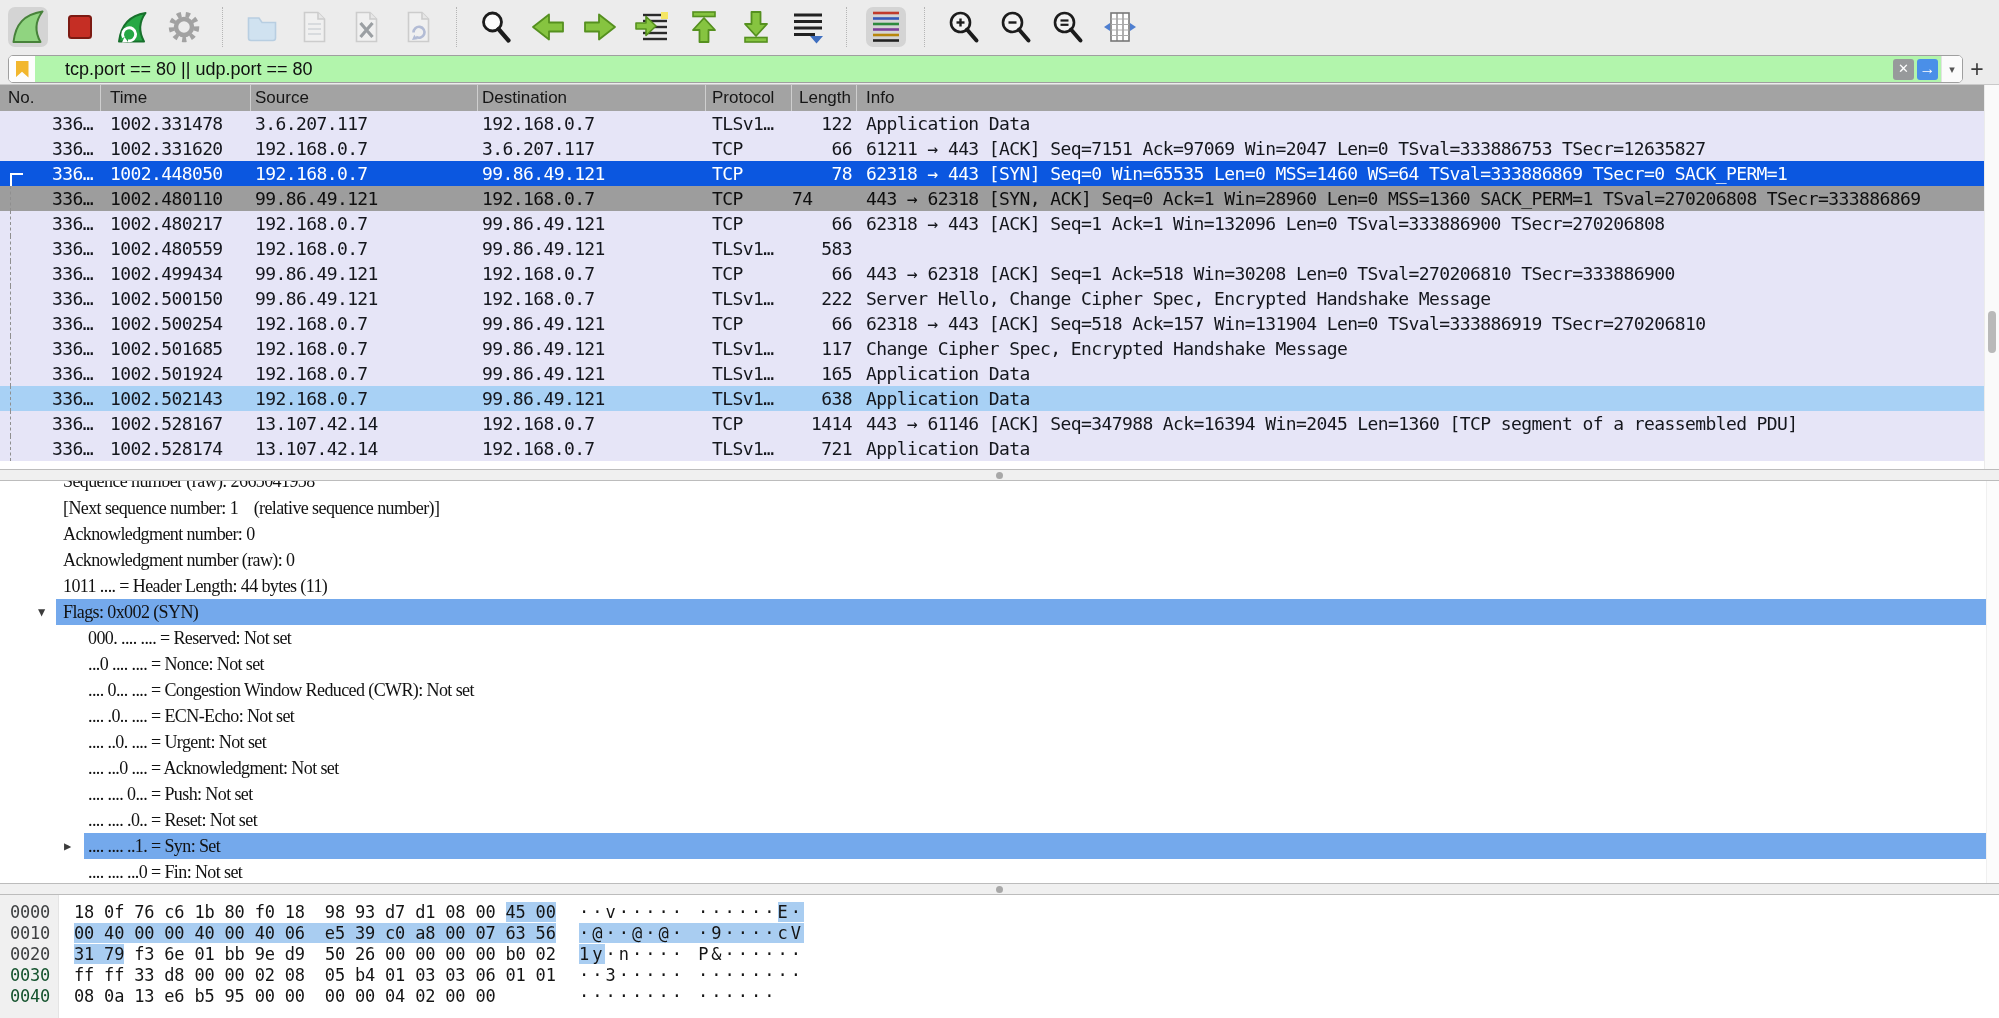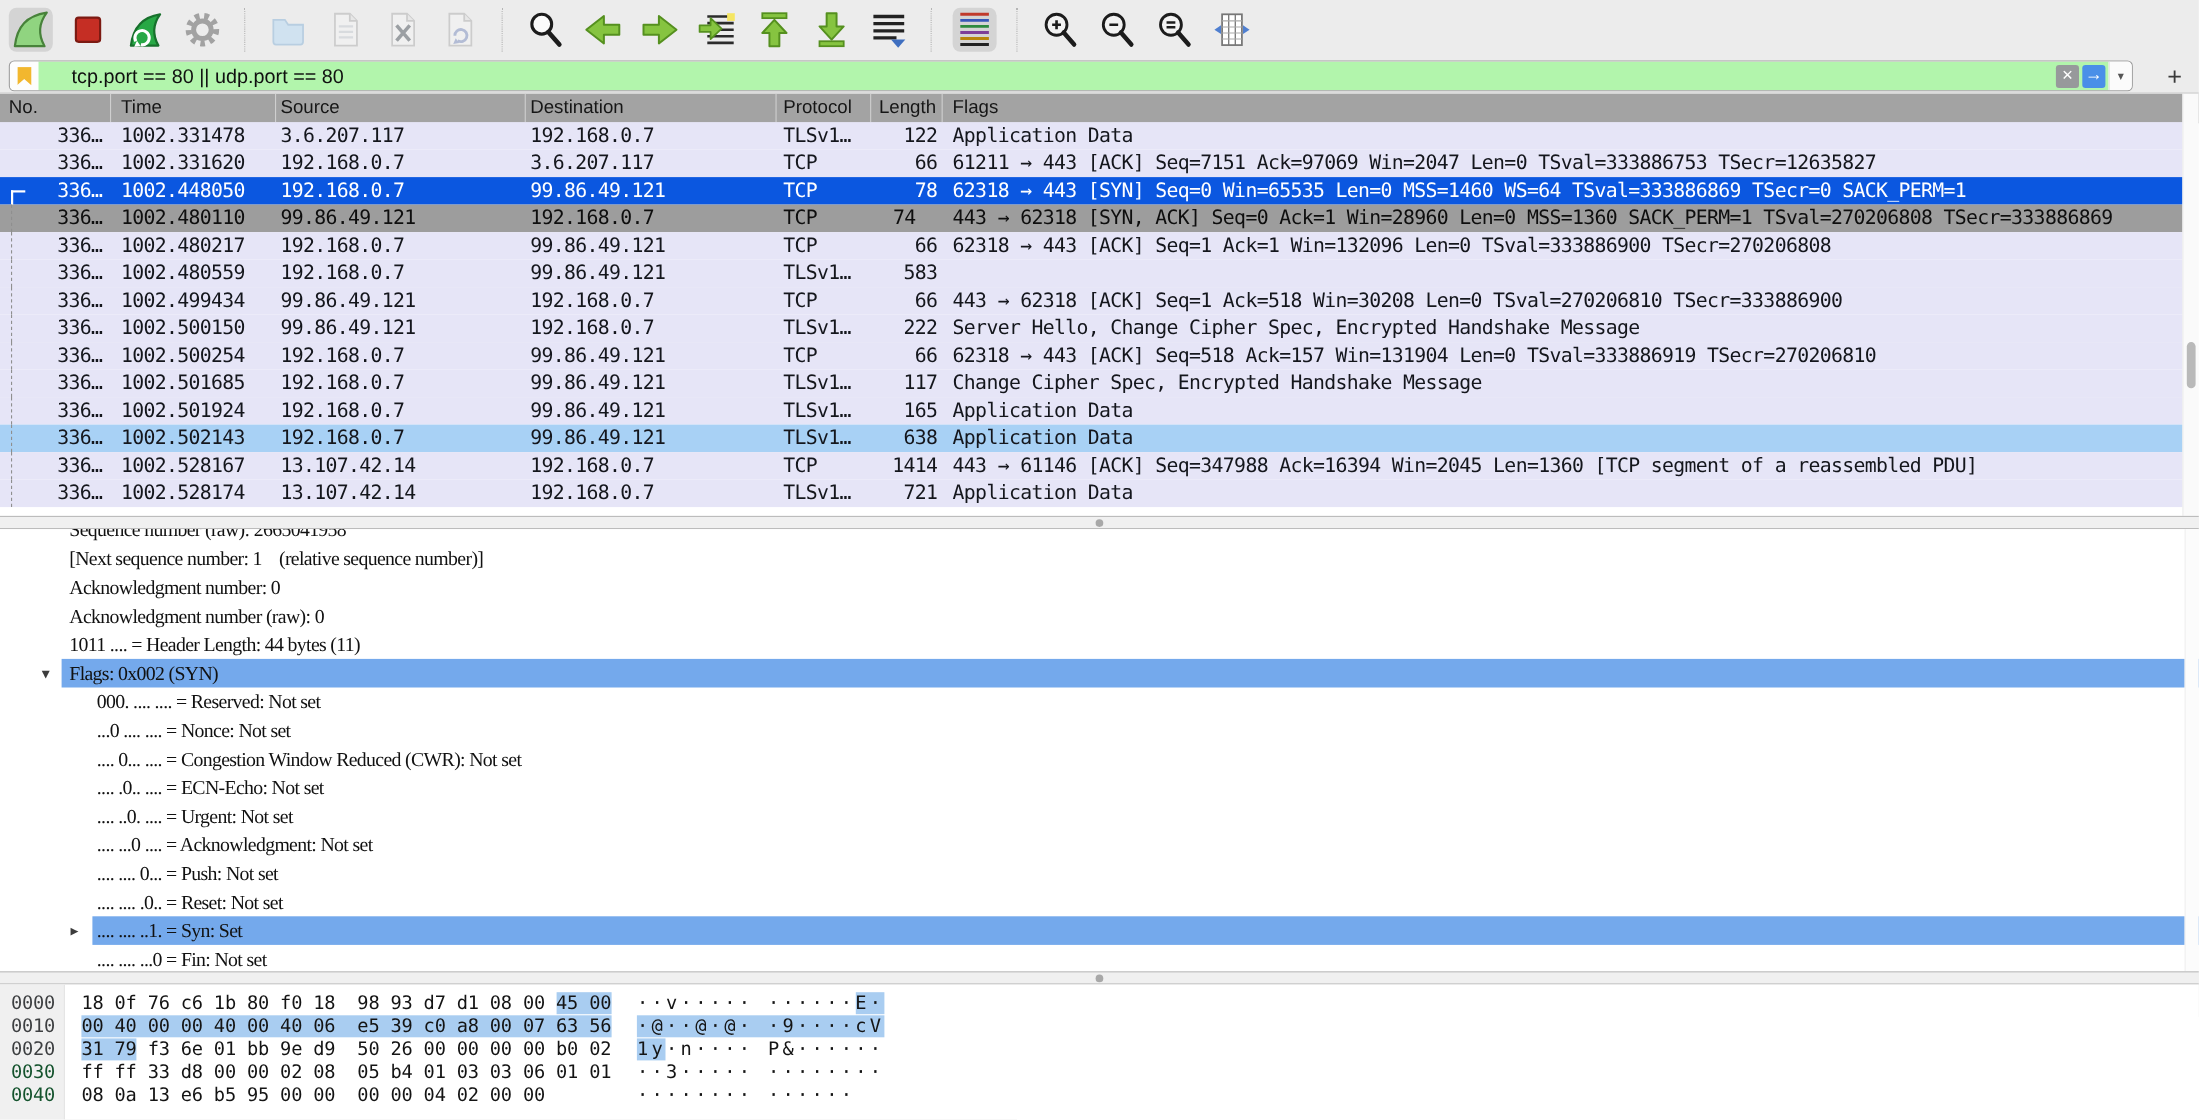--- a/index.html
+++ b/index.html
@@ -7,21 +7,21 @@
           font-family:"Liberation Sans",sans-serif;display:flex;flex-direction:column;}
   
   .toolbar{height:54px;display:flex;align-items:center;padding:0 8px;gap:12px;flex:none;}
   .tb-btn{width:40px;height:40px;border:none;background:transparent;padding:2px;border-radius:7px;
           display:flex;align-items:center;justify-content:center;}
   .tb-btn svg{width:36px;height:36px;display:block;}
   .tb-btn.pressed{background:#d4d4d4;}
   .tb-btn.disabled{opacity:.55;}
   .tb-sep{width:1px;height:40px;border-left:1px dotted #b5b5b5;margin:0 6px;}
   
-  .filterbar{height:30px;display:flex;align-items:center;padding:0 8px;flex:none;gap:24px;}
+  .filterbar{height:30px;display:flex;align-items:center;padding:0 8px;flex:none;}
   .ffield{flex:1;height:26px;border:1.5px solid #9f9f9f;border-radius:5px;background:#ffffff;
           display:flex;align-items:center;overflow:hidden;}
   .fbk{width:26px;height:100%;background:#fdfdfd;display:flex;align-items:center;justify-content:center;flex:none;}
   .bkicon{width:13px;height:17px;background:#f2b72e;clip-path:polygon(0 0,100% 0,100% 100%,50% 66%,0 100%);}
   .fgreen{flex:1;height:100%;background:var(--filter-valid);display:flex;align-items:center;}
   .finput{flex:1;height:100%;background:transparent;border:none;outline:none;font-family:"Liberation Sans",sans-serif;
           font-size:18px;color:#101010;padding:0 0 0 30px;}
   .fbtn{width:21px;height:21px;border:none;border-radius:3px;margin-right:3px;font-size:13px;line-height:20px;
         color:#fff;display:flex;align-items:center;justify-content:center;padding:0;flex:none;}
   .fclear{background:#97999b;}
@@ -315,21 +315,21 @@
   </div>
 
   <div class="plist">
     <div class="phead">
         <div class="hcell" style="width: 101px; padding-left: 8px;">No.</div>
         <div class="hcell" style="width: 150px; padding-left: 9px;">Time</div>
         <div class="hcell" style="width: 227px; padding-left: 4px;">Source</div>
         <div class="hcell" style="width: 228px; padding-left: 4px;">Destination</div>
         <div class="hcell" style="width: 86px; padding-left: 6px;">Protocol</div>
         <div class="hcell" style="width: 65px; padding-left: 7px;">Length</div>
-        <div class="hcell last" style="padding-left: 9px;">Flags</div>
+        <div class="hcell last" style="padding-left: 9px;">Info</div>
       </div>
     <div class="prows">
         <div class="prow">
           <div class="pcell" style="width: 101px; text-align: right; padding-right: 8px;">336…</div>
           <div class="pcell" style="width: 150px; padding-left: 9px;">1002.331478</div>
           <div class="pcell" style="width: 227px; padding-left: 4px;">3.6.207.117</div>
           <div class="pcell" style="width: 228px; padding-left: 4px;">192.168.0.7</div>
           <div class="pcell" style="width: 86px; padding-left: 6px;">TLSv1…</div>
           <div class="pcell" style="width: 65px; text-align: right; padding-right: 5px;">122</div>
           <div class="pcell cinfo" style="padding-left: 9px;">Application Data</div>
@@ -353,21 +353,21 @@
           <div class="pcell" style="width: 65px; text-align: right; padding-right: 5px;">78</div>
           <div class="pcell cinfo" style="padding-left: 9px;">62318 → 443 [SYN] Seq=0 Win=65535 Len=0 MSS=1460 WS=64 TSval=333886869 TSecr=0 SACK_PERM=1</div>
         </div>
         <div class="prow rel">
           <span class="mark-line"></span>
           <div class="pcell" style="width: 101px; text-align: right; padding-right: 8px;">336…</div>
           <div class="pcell" style="width: 150px; padding-left: 9px;">1002.480110</div>
           <div class="pcell" style="width: 227px; padding-left: 4px;">99.86.49.121</div>
           <div class="pcell" style="width: 228px; padding-left: 4px;">192.168.0.7</div>
           <div class="pcell" style="width: 86px; padding-left: 6px;">TCP</div>
-          <div class="pcell" style="width: 65px; text-align: center; padding-right: 5px;">74</div>
+          <div class="pcell" style="width: 65px; text-align: left; padding-right: 5px;">74</div>
           <div class="pcell cinfo" style="padding-left: 9px;">443 → 62318 [SYN, ACK] Seq=0 Ack=1 Win=28960 Len=0 MSS=1360 SACK_PERM=1 TSval=270206808 TSecr=333886869</div>
         </div>
         <div class="prow">
           <span class="mark-line"></span>
           <div class="pcell" style="width: 101px; text-align: right; padding-right: 8px;">336…</div>
           <div class="pcell" style="width: 150px; padding-left: 9px;">1002.480217</div>
           <div class="pcell" style="width: 227px; padding-left: 4px;">192.168.0.7</div>
           <div class="pcell" style="width: 228px; padding-left: 4px;">99.86.49.121</div>
           <div class="pcell" style="width: 86px; padding-left: 6px;">TCP</div>
           <div class="pcell" style="width: 65px; text-align: right; padding-right: 5px;">66</div>

